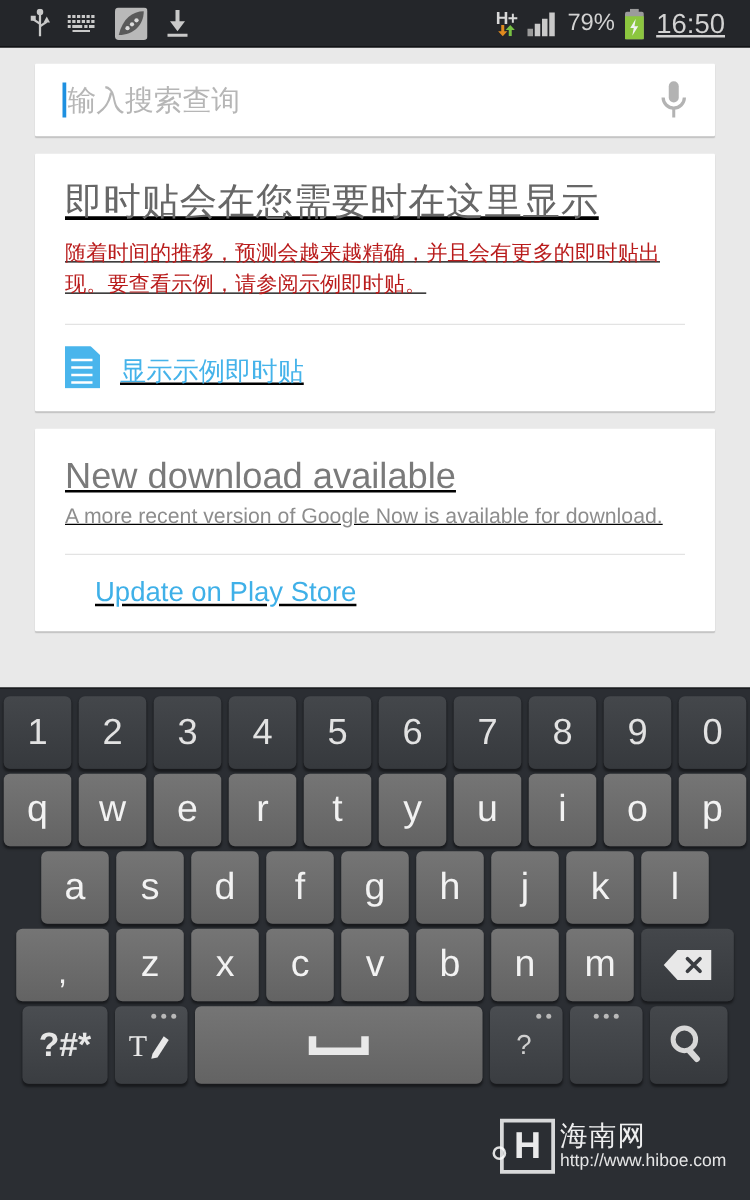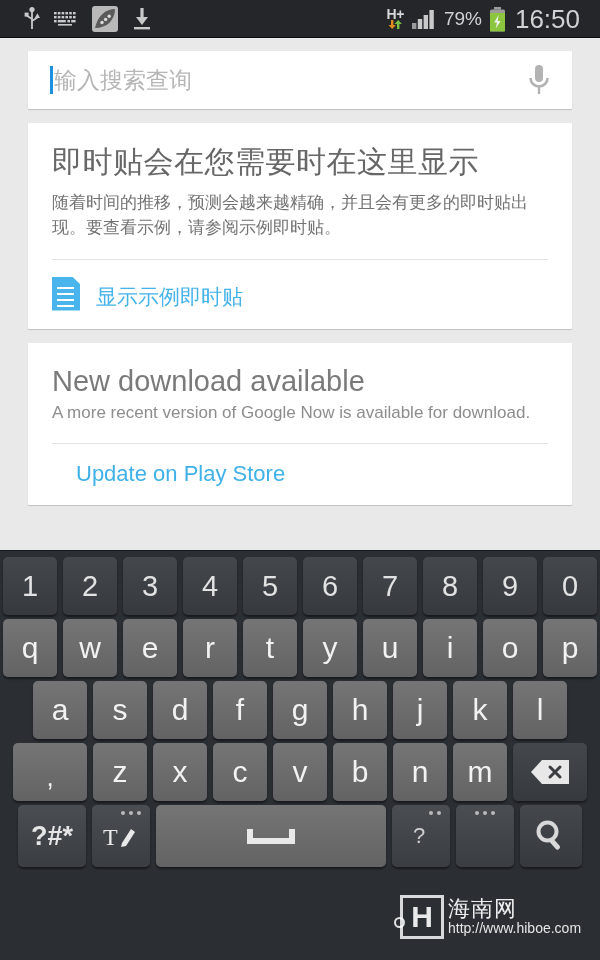--- a/index.html
+++ b/index.html
@@ -23,21 +23,21 @@
     content:""; position:absolute; left:0; right:0; bottom:0; height:1px;
     background:#0d0e10;
   }
   .sb-left { display:flex; align-items:center; gap:14px; padding-left:14px; }
   .sb-right { margin-left:auto; display:flex; align-items:center; gap:7px; padding-right:10px;}
   .sb-icon { display:flex; align-items:center; justify-content:center; }
   .net-type { display:flex; flex-direction:column; align-items:center; line-height:1; }
   .net-type .ht { color:#d8d8d8; font-size:14px; font-weight:bold; letter-spacing:-0.5px;}
   .net-type .arrows { font-size:9px; letter-spacing:-1px; margin-top:-1px;}
   .batt-pct { color:#d2d2d2; font-size:19px; letter-spacing:0px;}
-  .clock { color:#d2d2d2; font-size:26px; letter-spacing:0px; margin-left:2px;}
+  .clock { color:#d2d2d2; font-size:22px; letter-spacing:0px; margin-left:2px;text-decoration:underline;}
 
   
   #search-wrap { padding:13px 28px 0 28px; background:#e9e9e9; }
   #search-box {
     height:58px; background:#ffffff;
     border-radius:1px;
     box-shadow:0 1px 1px rgba(0,0,0,0.18);
     display:flex; align-items:center;
     padding:0 18px 0 22px;
     position:relative;
@@ -51,32 +51,33 @@
   }
   #mic-btn { width:30px; display:flex; justify-content:center; }
 
   
   #cards { padding:14px 28px 0 28px; }
   .card {
     background:#fff;
     box-shadow:0 1px 1px rgba(0,0,0,0.18);
     margin-bottom:14px;
     border-radius:1px;
+    text-decoration:underline;
   }
   .card-body { padding:22px 24px 18px 24px; }
   .card-title-cn {
     font-size:30px; color:#676767; font-weight:400;
     letter-spacing:0.5px; line-height:1.15;
   }
   .card-title-en {
     font-size:29px; color:#7a7a7a; font-weight:300;
     letter-spacing:0px; line-height:1.15;
   }
   .card-sub-cn {
-    font-size:17px; color:#737373; line-height:1.5; margin-top:10px;
+    font-size:17px; color:#b91c1c; line-height:1.5; margin-top:10px;
   }
   .card-sub-en {
     font-size:17px; color:#8d8d8d; line-height:1.35; margin-top:4px;
   }
   .card-divider { height:1px; background:#e3e3e3; margin:0 24px; }
   .card-action {
     display:flex; align-items:flex-end; gap:16px;
     padding:17px 24px 18px 24px;
   }
   .action-label { color:#45b3ea; font-size:21px; }

